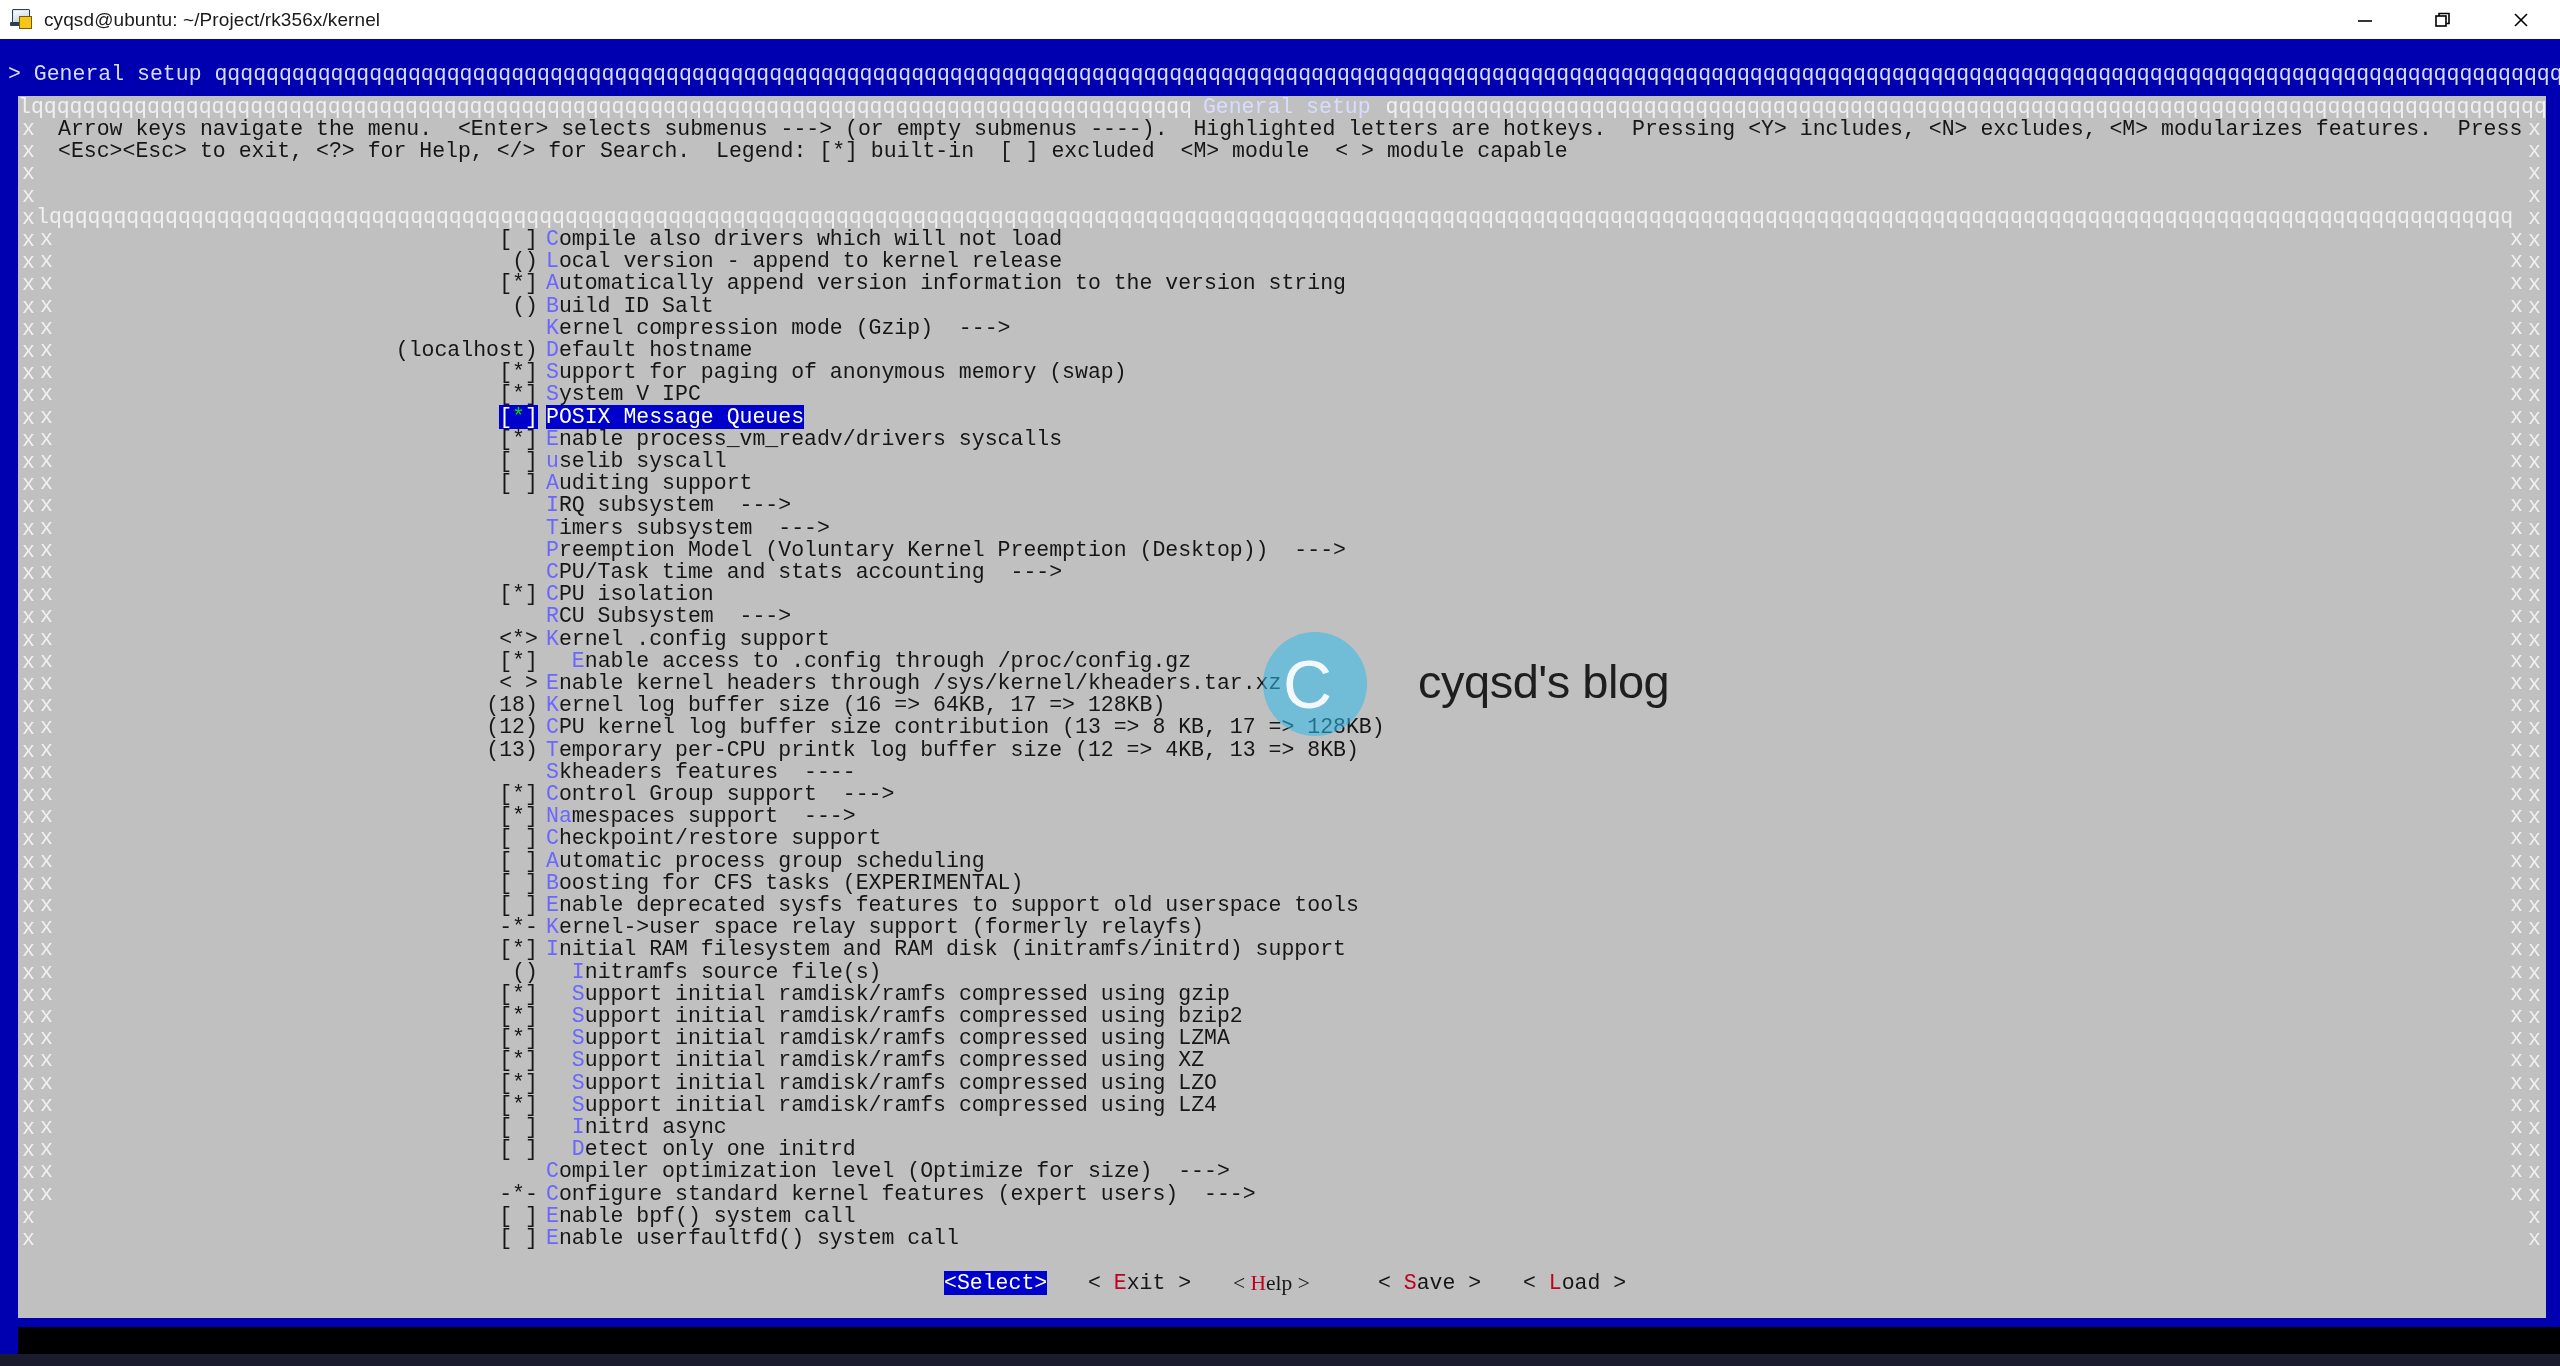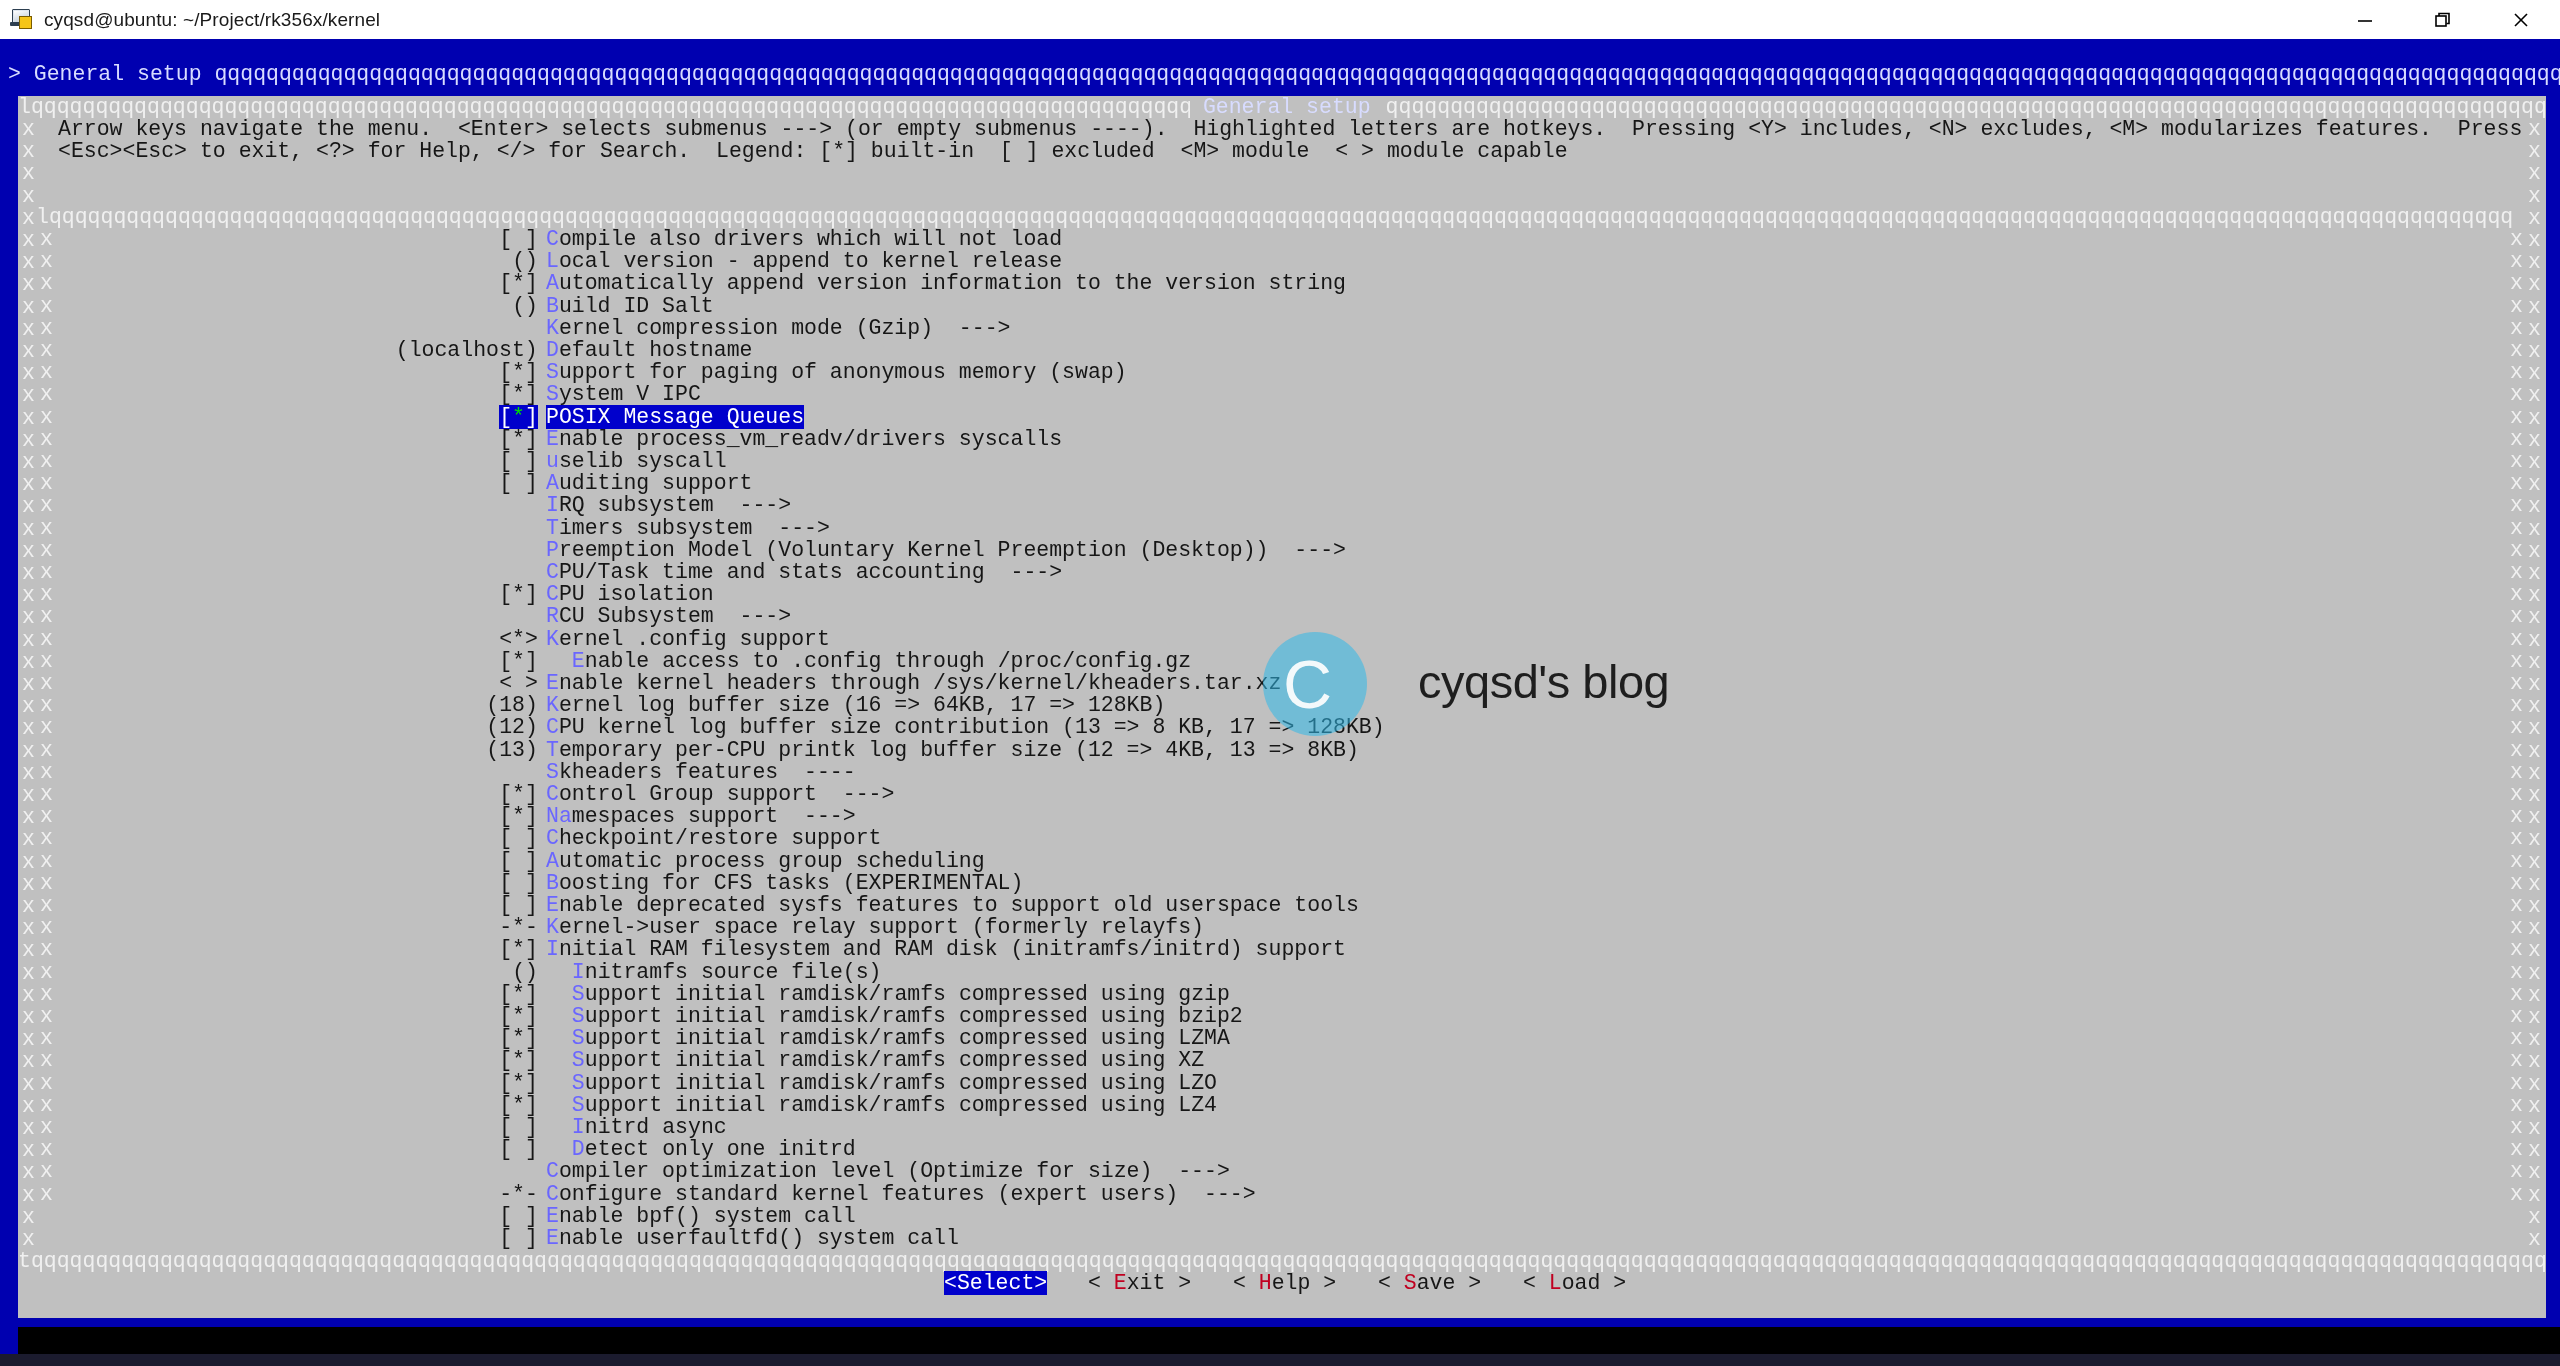--- a/index.html
+++ b/index.html
@@ -465,26 +465,25 @@
         <div class="pline c-bord" style="top: 998.8px; left: 2510px;">x</div>
         <div class="pline c-bord" style="top: 1021px; left: 2510px;">x</div>
         <div class="pline c-bord" style="top: 1043.2px; left: 2510px;">x</div>
         <div class="pline c-bord" style="top: 1065.4px; left: 2510px;">x</div>
         <div class="pline c-bord" style="top: 1087.6px; left: 2510px;">x</div>
         <div class="pline c-bord" style="top: 1109.8px; left: 2510px;">x</div>
         <div class="pline c-bord" style="top: 1132px; left: 2510px;">x</div>
       </div>
 
 
-    <div class="pline c-bord" id="sepBot" style="top:1154px; left:0px;">tqqqqqqqqqqqqqqqqqqqqqqqqqqqqqqqqqqqqqqqqqqqqqqqqqqqqqqqqqqqqqqqqqqqqqqqqqqqqqqqqqqqqqqqqqqqqqqqqqqqqqqqqqqqqqqqqqqqqqqqqqqqqqqqqqqqqqqqqqqqqqqqqqqqqqqqqqqqqqqqqqqqqqqqqqqqqqqqqqqqqqqqqqqqqqqqqqqq</div>
 
     <div id="btnRow" style="position:absolute; top:1176px; left:0; width:2528px;">
         <div class="pline" style="top: 0px; left: 926px;"><span class="sel">&lt;Select&gt;</span></div>
         <div class="pline" style="top: 0px; left: 1070px;"><span class="c-txt">&lt; </span><span class="c-btnkey">E</span><span class="c-txt">xit &gt;</span></div>
-        <div class="pline" style="top: 0px; left: 1215px;"><span class="c-txt">&lt; </span><span class="c-btnkey">H</span><span class="c-txt">elp &gt;</span></div>
+        <div class="pline" style="top: 0px; left: 1215px; font-family: Liberation Serif, serif;"><span class="c-txt">&lt; </span><span class="c-btnkey">H</span><span class="c-txt">elp &gt;</span></div>
         <div class="pline" style="top: 0px; left: 1360px;"><span class="c-txt">&lt; </span><span class="c-btnkey">S</span><span class="c-txt">ave &gt;</span></div>
         <div class="pline" style="top: 0px; left: 1505px;"><span class="c-txt">&lt; </span><span class="c-btnkey">L</span><span class="c-txt">oad &gt;</span></div>
       </div>
 
 
     <div id="watermark">
       <div id="wm-circle"></div>
       <div id="wm-c">C</div>
       <div id="wm-text">cyqsd's blog</div>
     </div>

